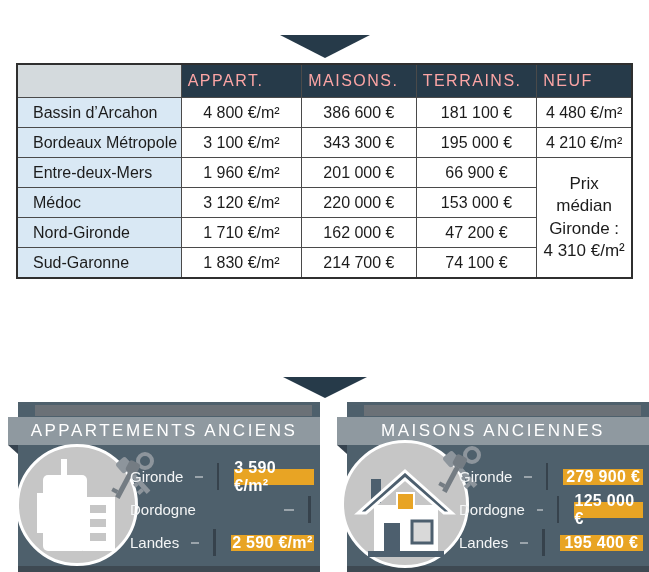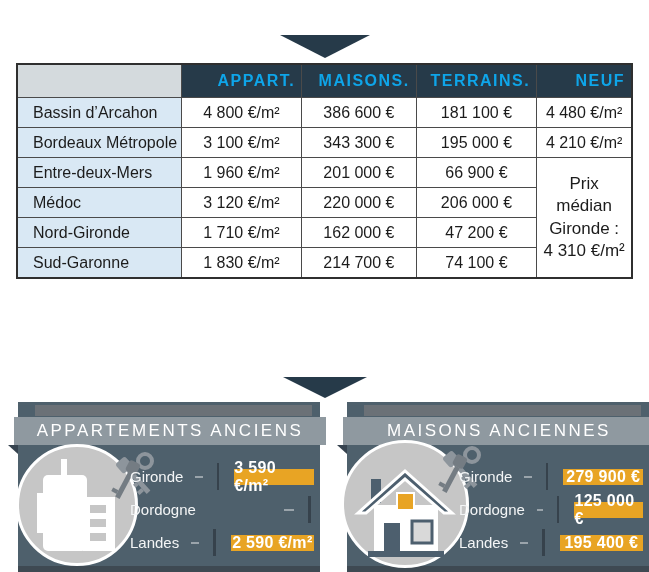--- a/index.html
+++ b/index.html
@@ -25,39 +25,39 @@
   
   #price-table{
     position:absolute;left:16px;top:63px;width:617px;
     border-collapse:collapse;table-layout:fixed;
     border:2px solid #2f2f2f;
   }
   #price-table th,#price-table td{
     border:1px solid #4a4a4a;padding:0 6px;overflow:hidden;white-space:nowrap;
   }
   #price-table thead th{
-    background:#263a49;color:#0ea5e9;height:32px;
-    font-size:16px;font-weight:700;letter-spacing:1.5px;text-align:right;
+    background:#263a49;color:#fca5a5;height:32px;
+    font-size:16px;font-weight:400;letter-spacing:1.5px;text-align:left;
   }
   #price-table thead th.corner{background:#d4dadd;}
   #price-table td{height:29px;font-size:16px;color:#1c1c1c;background:#fff;text-align:center;}
   #price-table td.rowlabel{background:#d9e8f4;text-align:left;padding-left:15px;font-size:16px;}
   #price-table td.median{
     vertical-align:middle;text-align:center;font-size:17px;line-height:1.3;white-space:normal;
   }
 
   
   .panel{position:absolute;top:402px;width:312px;height:170px;}
   #panel-left{left:8px;}
   #panel-right{left:337px;}
   .panel-body{position:absolute;left:10px;top:0;width:302px;height:170px;background:#4e606c;}
   .panel-bottom-strip{position:absolute;left:0;bottom:0;width:100%;height:6px;background:#3e4952;}
   .panel-top-strip{position:absolute;left:17px;right:8px;top:3px;height:11px;background:#6b7177;}
   .ribbon{
-    position:absolute;left:6px;top:15px;width:312px;height:28px;background:#8f99a0;
+    position:absolute;left:0;top:15px;width:312px;height:28px;background:#8f99a0;
     display:flex;align-items:center;justify-content:center;
     color:#ffffff;font-size:17px;font-weight:400;letter-spacing:2.5px;text-transform:uppercase;
   }
   .ribbon-fold{
     position:absolute;left:0;top:43px;width:0;height:0;
     border-top:9px solid #36434f;border-left:10px solid transparent;
   }
   
   .icon-circle{
     position:absolute;border-radius:50%;background:#c6c6c6;border:3px solid #ffffff;
@@ -129,21 +129,21 @@
         <td class="median" rowspan="4">
           <span>Prix médian</span><br>
           <span>Gironde :</span><br>
           <span>4 310 €/m²</span>
         </td>
       </tr>
       <tr>
         <td class="rowlabel">Médoc</td>
         <td>3 120 €/m²</td>
         <td>220 000 €</td>
-        <td>206 000 €</td>
+        <td>153 000 €</td>
       </tr>
       <tr>
         <td class="rowlabel">Nord-Gironde</td>
         <td>1 710 €/m²</td>
         <td>162 000 €</td>
         <td>47 200 €</td>
       </tr>
       <tr>
         <td class="rowlabel">Sud-Garonne</td>
         <td>1 830 €/m²</td>

